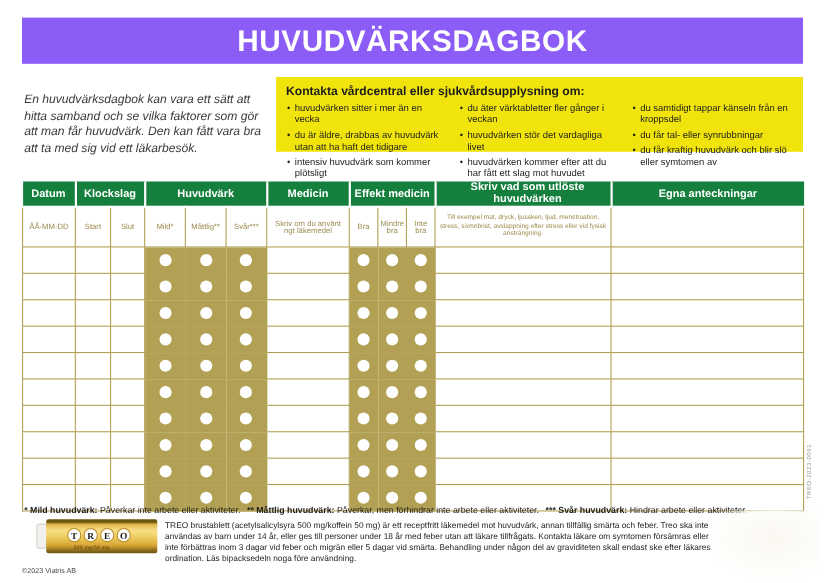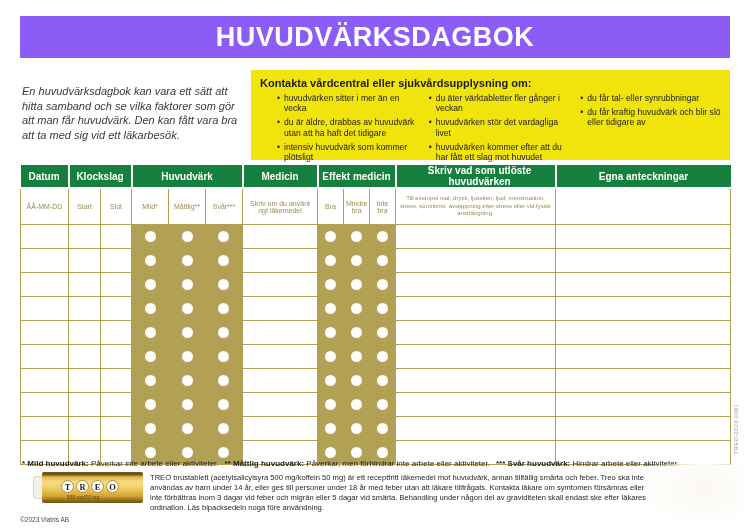--- a/index.html
+++ b/index.html
@@ -9,24 +9,24 @@
   
   .title-bar { position:absolute; left:20px; top:16px; width:710px; height:42px;
                background:#8b5cf6; display:flex; align-items:center; justify-content:center; }
   .title-bar h1 { margin:0; color:#ffffff; font-size:27px; font-weight:bold; letter-spacing:0.5px; }
 
   
   .intro { position:absolute; left:22px; top:84px; width:226px; font-style:italic;
            font-size:11px; line-height:1.32; color:#3a3a39; }
 
   
-  .contact-box { position:absolute; left:251px; top:70px; width:479px; height:90px;
+  .contact-box { position:absolute; left:251px; top:70px; width:479px; height:68px;
                  background:#f0e40c; box-sizing:border-box; padding:7px 9px 5px 9px; }
   .contact-box h2 { margin:0 0 4px 0; font-size:11px; color:#1d1d1b; }
-  .contact-cols { display:flex; gap:10px;margin-left:16px; }
+  .contact-cols { display:flex; gap:10px; }
   .contact-cols ul { margin:0; padding:0; list-style:none; font-size:8.6px;
                      color:#1d1d1b; line-height:1.22; flex:1; }
   .contact-cols li { position:relative; padding-left:8px; margin-bottom:3.5px; }
   .contact-cols li::before { content:"\2022"; position:absolute; left:1px; top:0; }
 
   
   .diary { position:absolute; left:20px; top:165px; width:710px;
            border-collapse:collapse; table-layout:fixed; }
   .diary th, .diary td { padding:0; }
   th.g { background:#15803d; color:#ffffff; font-size:10px; font-weight:bold;
@@ -93,22 +93,23 @@
           <li>huvudvärken sitter i mer än en vecka</li>
           <li>du är äldre, drabbas av huvudvärk utan att ha haft det tidigare</li>
           <li>intensiv huvudvärk som kommer plötsligt</li>
         </ul>
       <ul>
           <li>du äter värktabletter fler gånger i veckan</li>
           <li>huvudvärken stör det vardagliga livet</li>
           <li>huvudvärken kommer efter att du har fått ett slag mot huvudet</li>
         </ul>
       <ul>
+          <li>du samtidigt tappar känseln från en kroppsdel</li>
           <li>du får tal- eller synrubbningar</li>
-          <li>du får kraftig huvudvärk och blir slö eller tidigare av</li>
+          <li>du får kraftig huvudvärk och blir slö eller symtomen av</li>
         </ul>
     </div>
   </div>
 
   <table class="diary">
     <colgroup>
       <col style="width:48px">
         <col style="width:32px">
         <col style="width:31px">
       <col style="width:37px">

